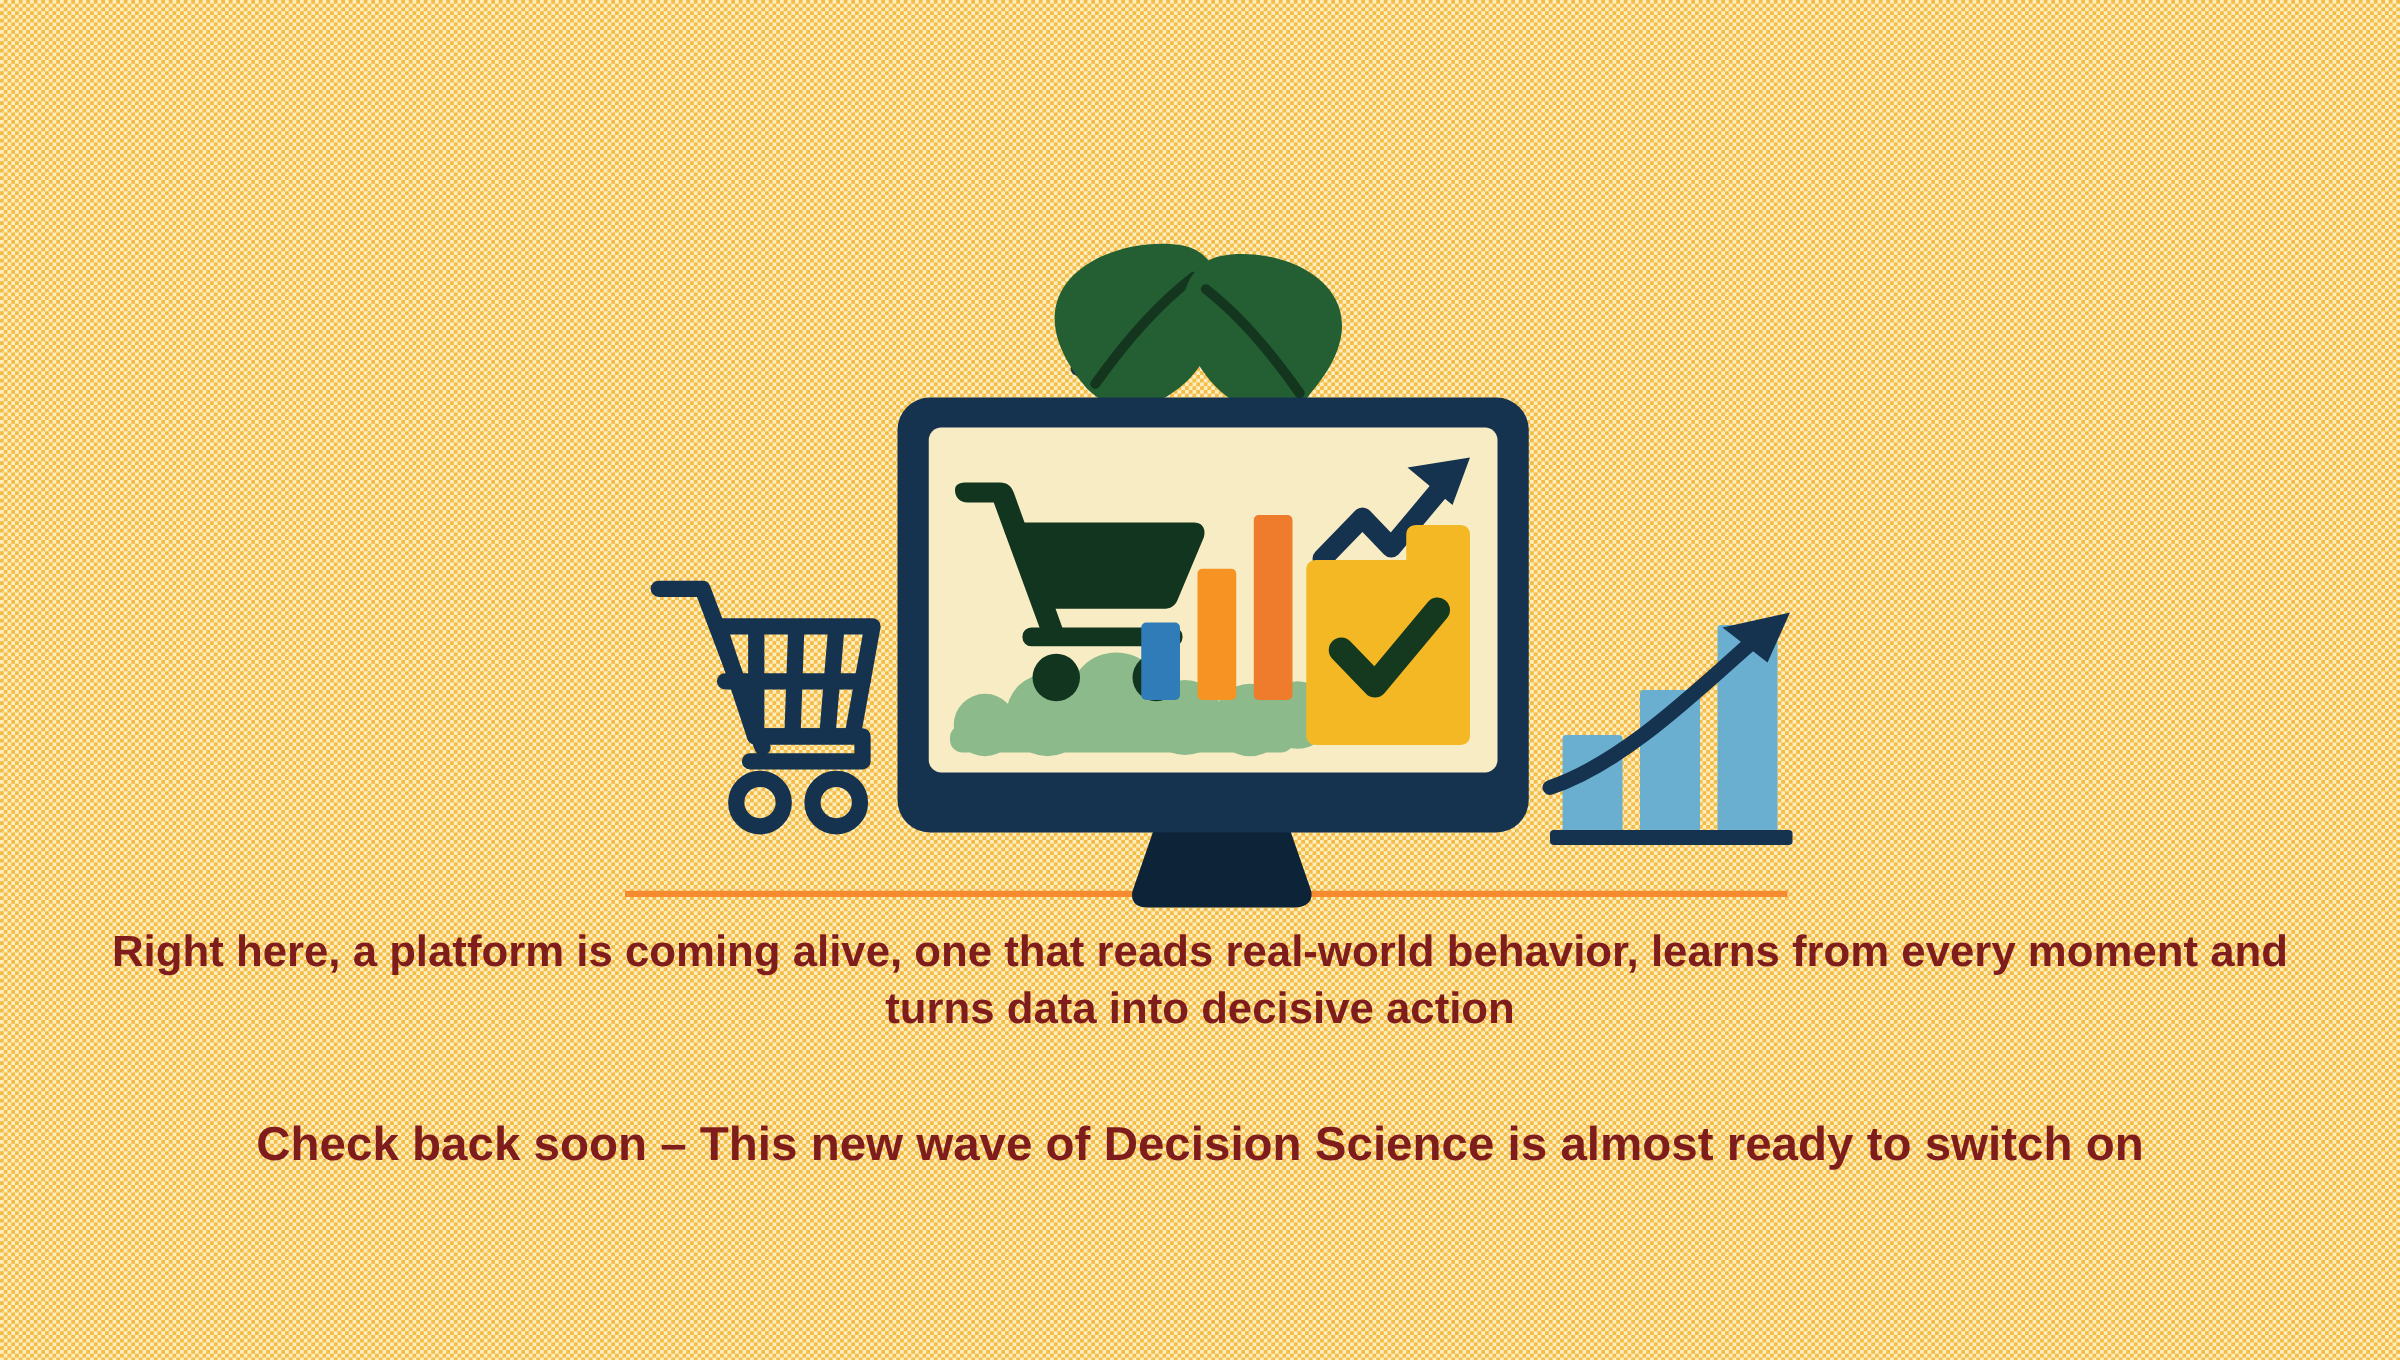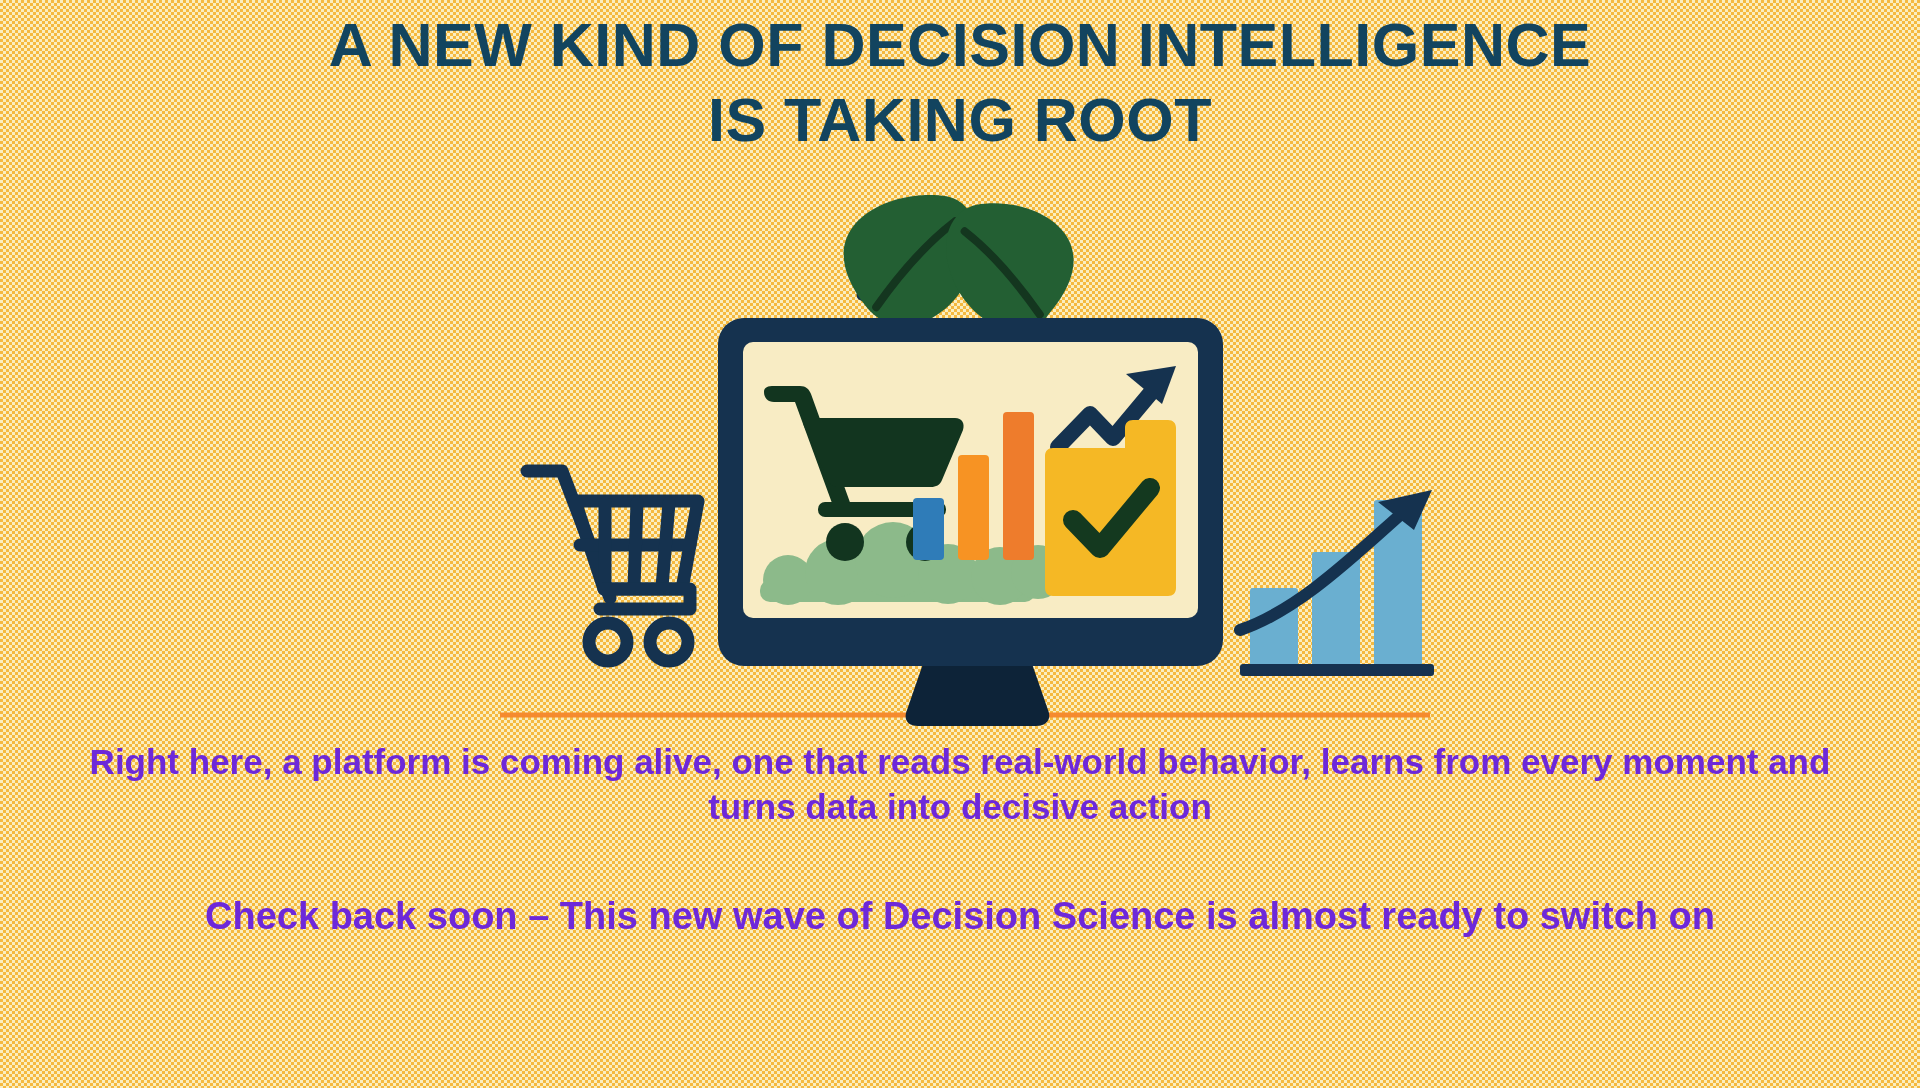--- a/index.html
+++ b/index.html
@@ -70,21 +70,21 @@
   
   #body-copy {
     position: absolute;
     left: 0;
     top: 740px;
     width: 1920px;
     text-align: center;
     z-index: 3;
   }
   .para {
-    color: #6d28d9;
+    color: #7f1d1d;
     font-family: "Liberation Sans", sans-serif;
     font-weight: bold;
     font-size: 35px;
     line-height: 1.28;
     margin: 0;
     padding: 0 55px;
   }
   #para-primary { margin-bottom: 0; }
   #para-secondary {
     margin-top: 62px;
@@ -93,24 +93,20 @@
     padding: 0 10px;
   }
 </style>
 </head>
 <body>
 
 <div id="page">
 
   <div id="texture"></div>
 
-  <div id="headline">
-    <span class="headline-line">A NEW KIND OF DECISION INTELLIGENCE</span>
-    <span class="headline-line">IS TAKING ROOT</span>
-  </div>
 
   <svg id="illustration" viewBox="0 0 1920 540" xmlns="http://www.w3.org/2000/svg">
 
     <line x1="500" y1="525" x2="1430" y2="525" stroke="#f58a2e" stroke-width="5"></line>
 
     <g>
 
       <path d="M958 200 C 940 150 905 120 862 105" stroke="#15324f" stroke-width="11" fill="none" stroke-linecap="round"></path>
       <path d="M962 200 C 978 152 1010 122 1050 108" stroke="#15324f" stroke-width="11" fill="none" stroke-linecap="round"></path>
 

